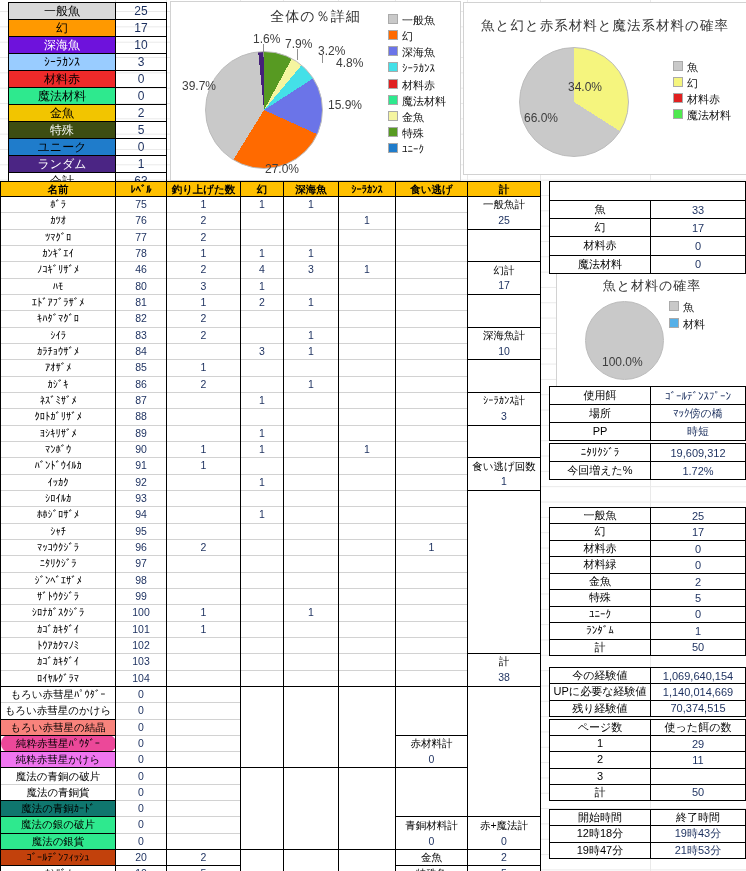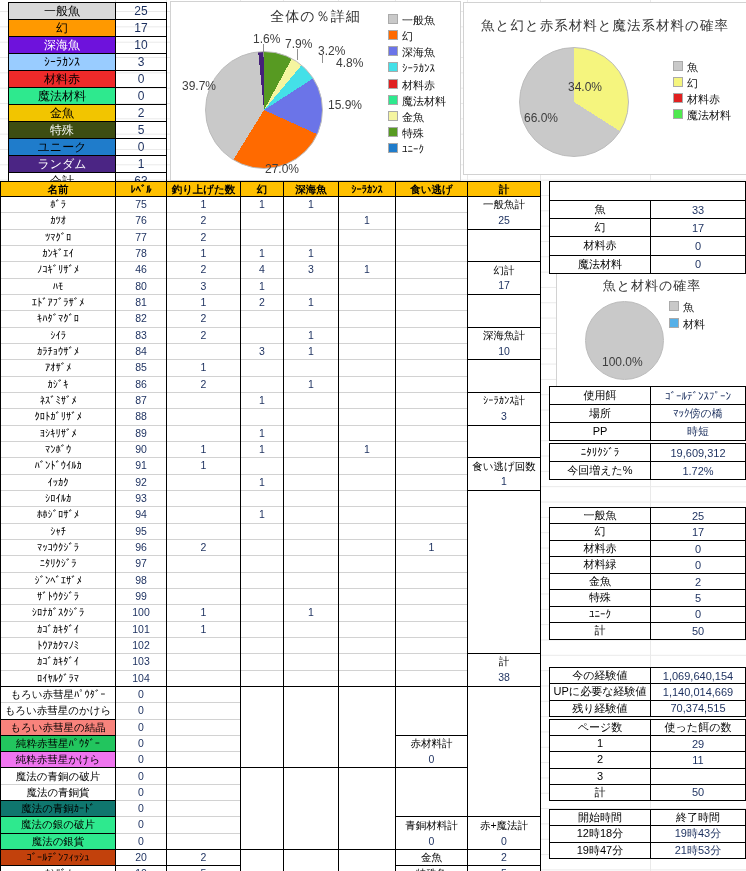--- a/index.html
+++ b/index.html
@@ -466,21 +466,21 @@
         <td class="btk nm" style="background: rgb(248, 131, 124);">もろい赤彗星の結晶</td>
         <td class="btg">0</td>
         <td class="btg"></td>
         <td class="btn"></td>
         <td class="btn"></td>
         <td class="btn"></td>
         <td class="btn"></td>
         <td class="btn"></td>
       </tr>
       <tr>
-        <td class="btk nm" style="background: #22c55e;">純粋赤彗星ﾊﾟｳﾀﾞｰ</td>
+        <td class="btk nm" style="background: #ec4899; border-radius: 8px;">純粋赤彗星ﾊﾟｳﾀﾞｰ</td>
         <td class="btg">0</td>
         <td class="btg"></td>
         <td class="btn"></td>
         <td class="btn"></td>
         <td class="btn"></td>
         <td class="btk nm">赤材料計</td>
         <td class="btn"></td>
       </tr>
       <tr>
         <td class="btk nm" style="background: rgb(239, 117, 239);">純粋赤彗星かけら</td>
@@ -655,20 +655,24 @@
           <td style="height: 15.45px; line-height: 15.45px;">金魚</td>
           <td class="val">2</td>
         </tr>
         <tr>
           <td style="height: 15.45px; line-height: 15.45px;">特殊</td>
           <td class="val">5</td>
         </tr>
         <tr>
           <td style="height: 15.45px; line-height: 15.45px;">ﾕﾆｰｸ</td>
           <td class="val">0</td>
+        </tr>
+        <tr>
+          <td style="height: 15.45px; line-height: 15.45px;">ﾗﾝﾀﾞﾑ</td>
+          <td class="val">1</td>
         </tr>
         <tr>
           <td style="height: 15.45px; line-height: 15.45px;">計</td>
           <td class="val">50</td>
         </tr>
       </tbody>
     </table>
     <table class="rt" style="top: 667px;">
       <colgroup>
         <col style="width:101px">

